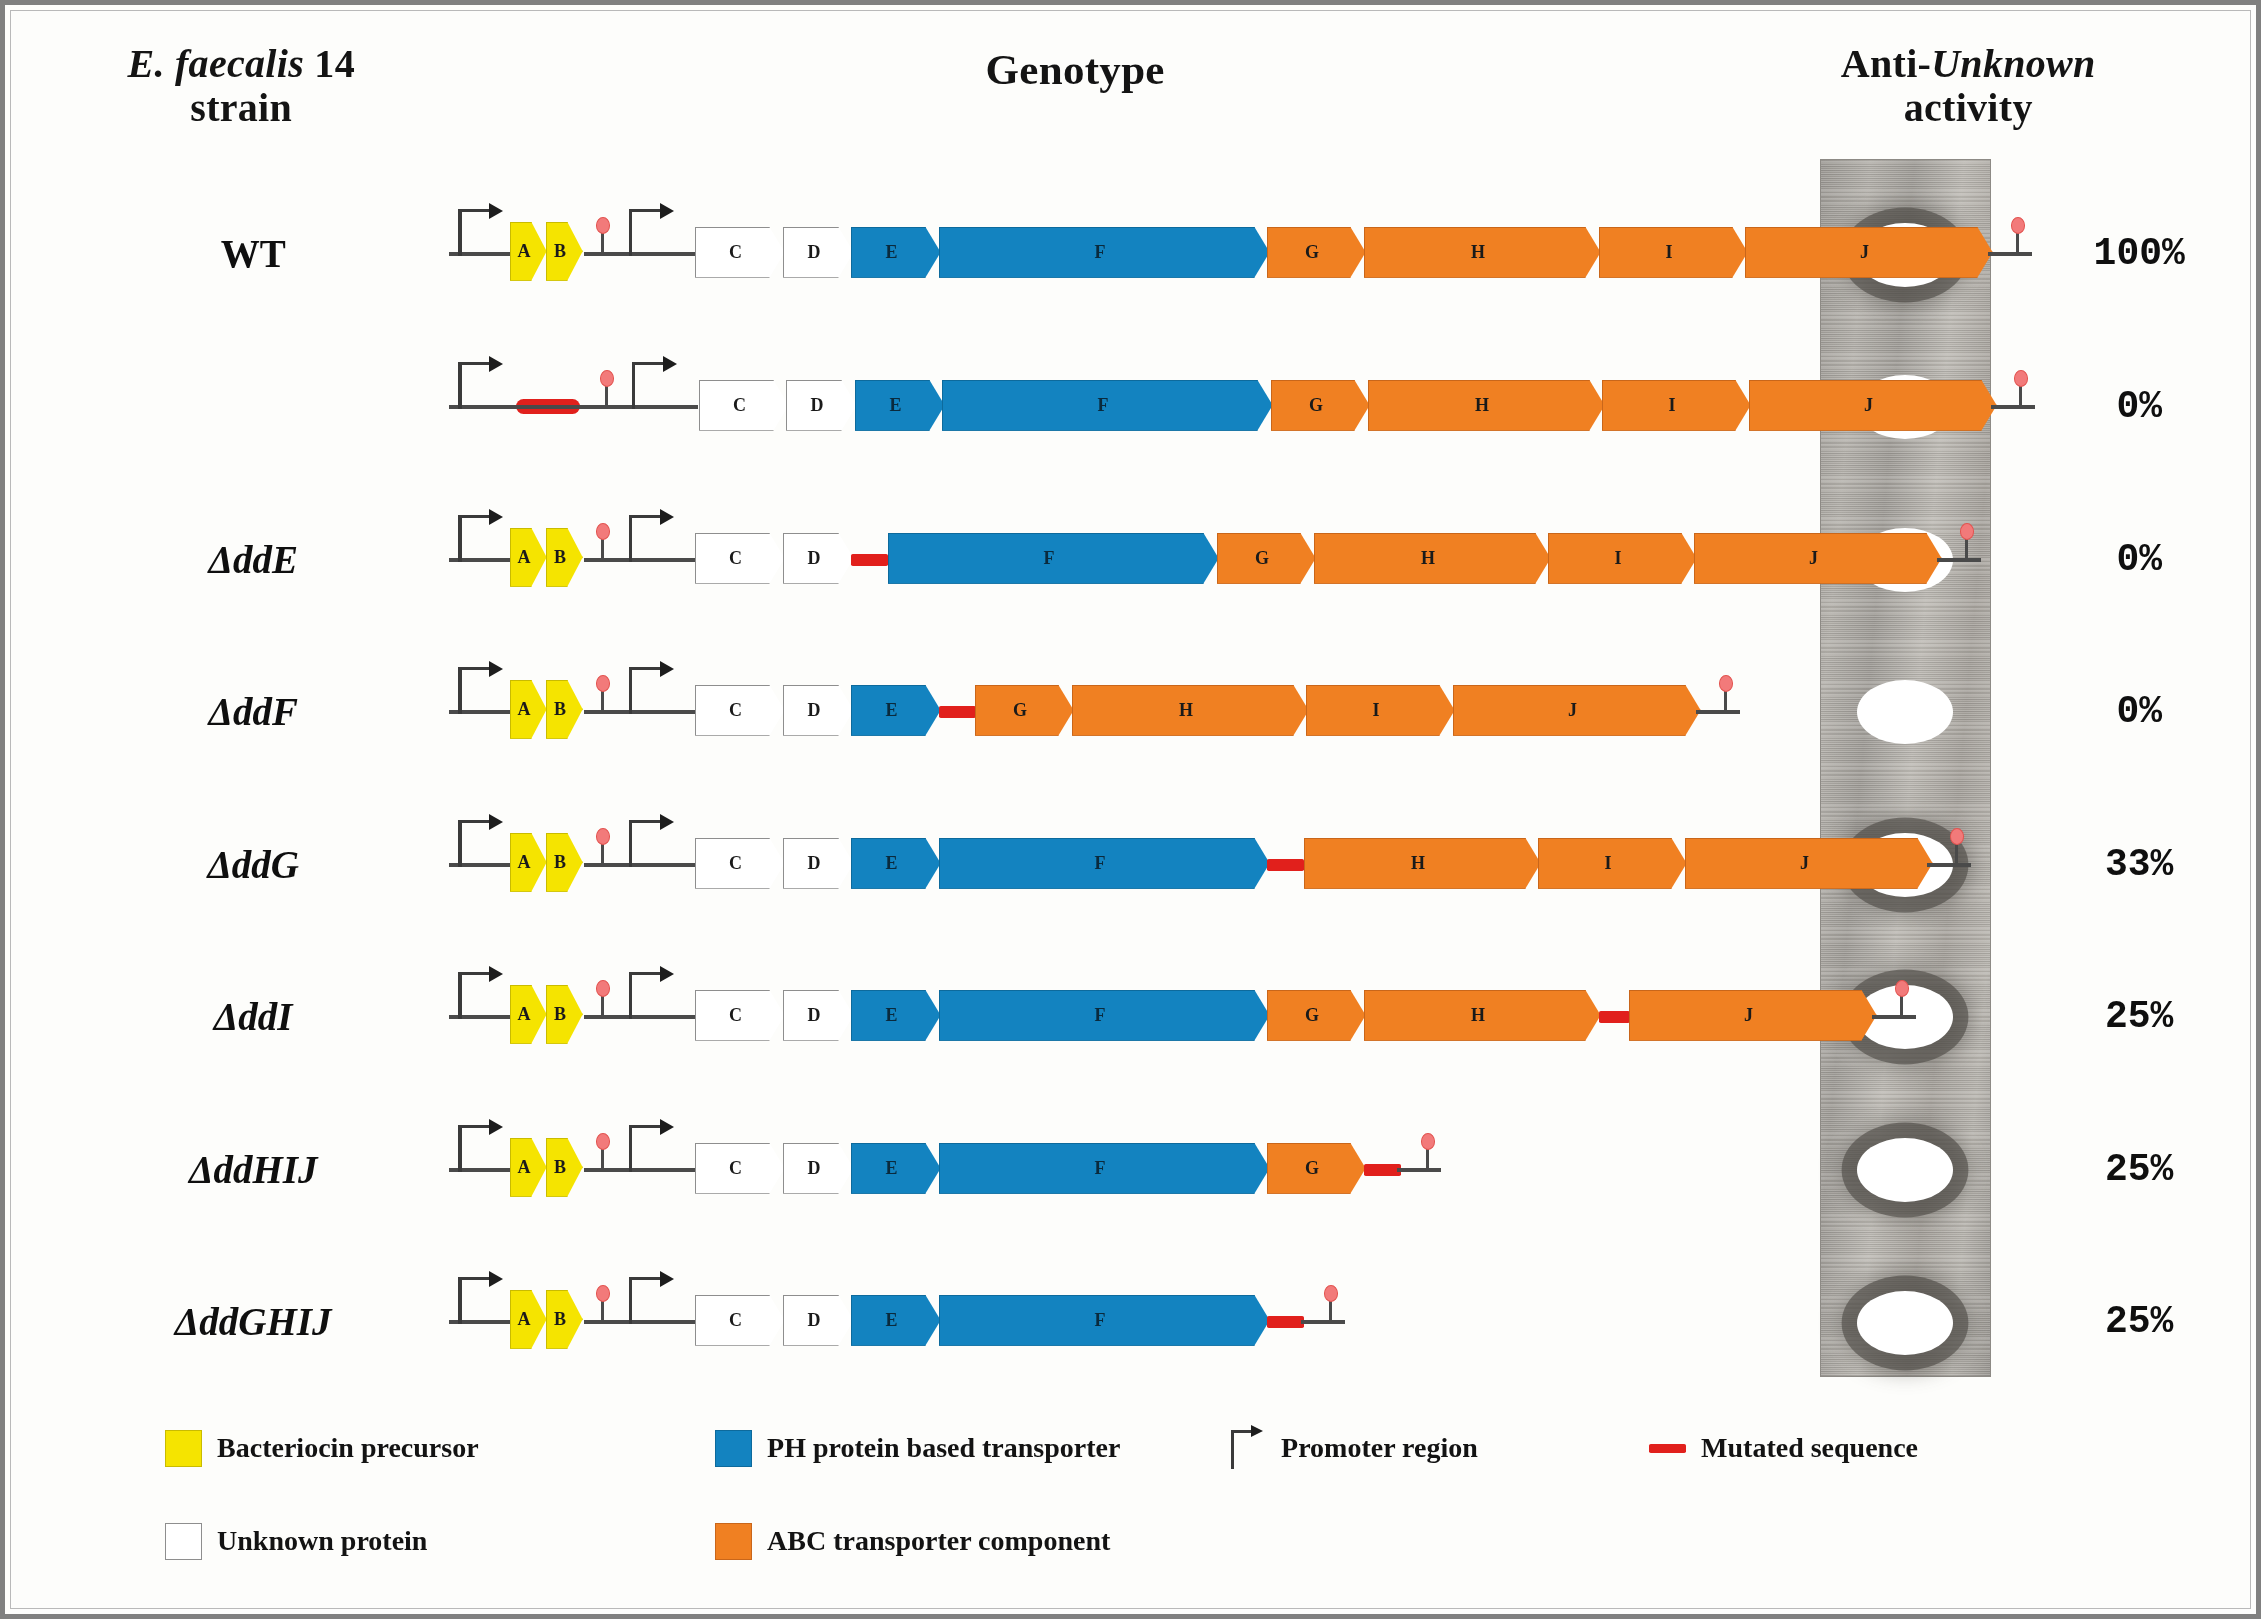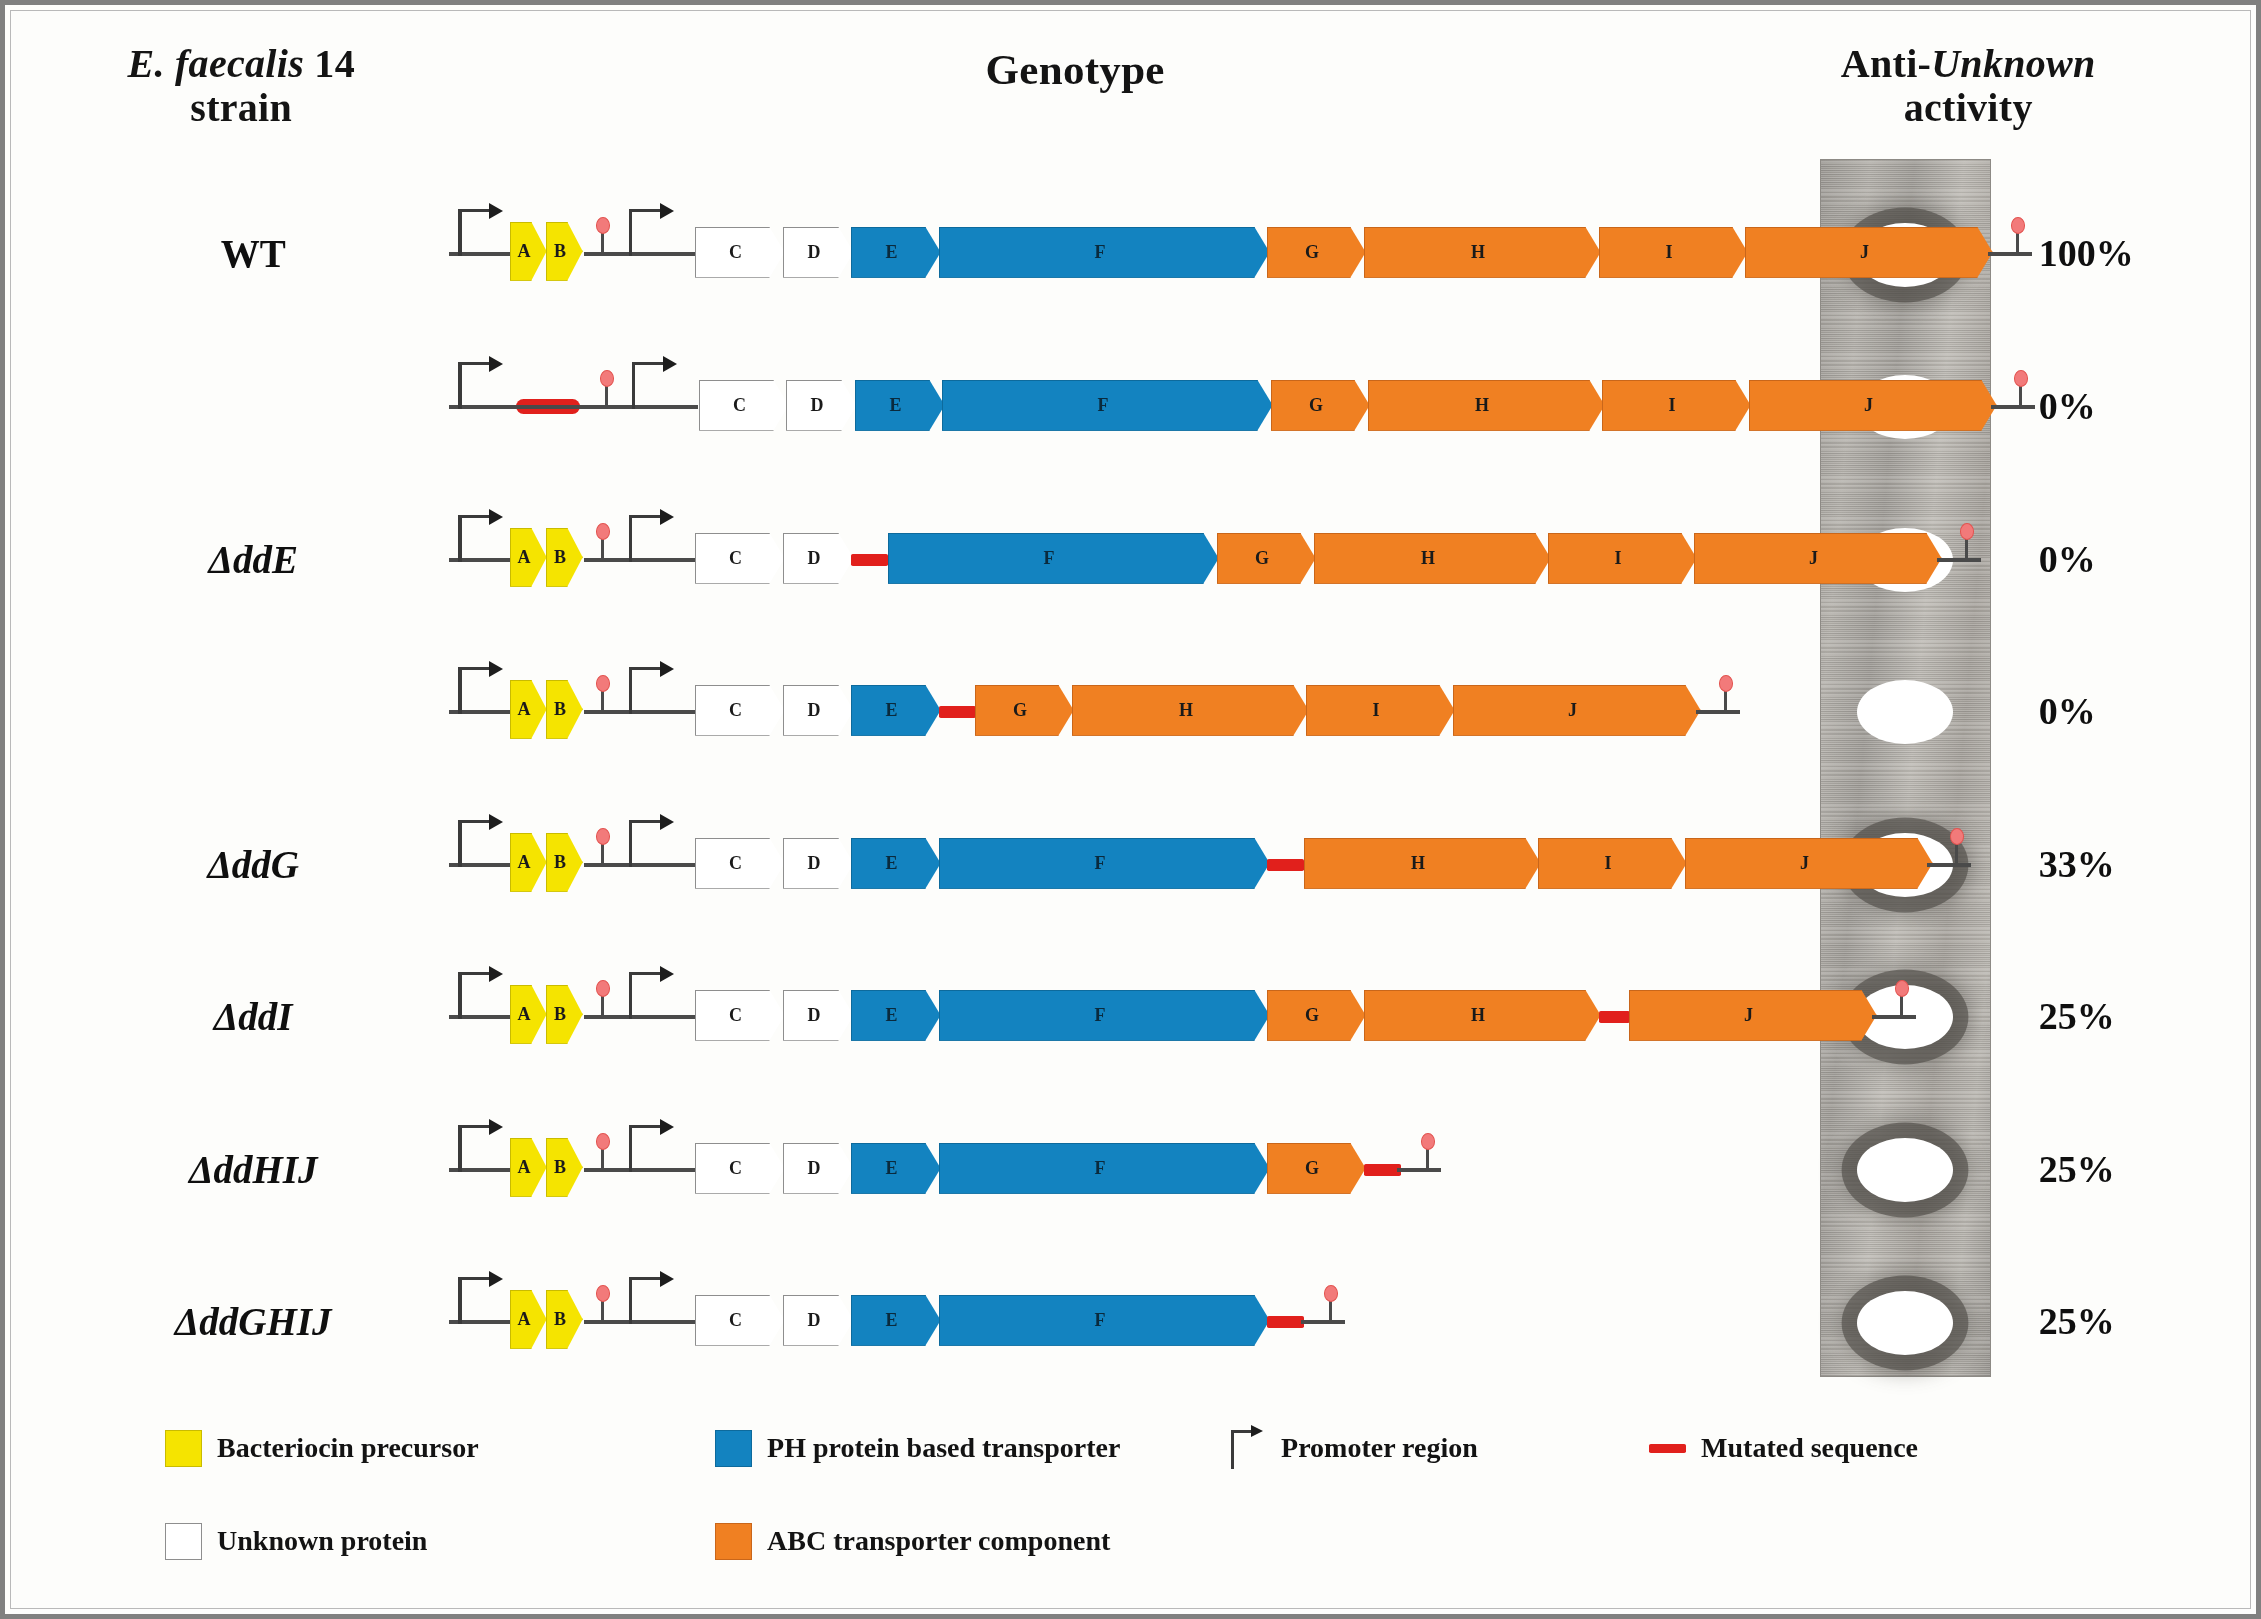--- a/index.html
+++ b/index.html
@@ -122,21 +122,22 @@
     background: #ffffff;
     width: 96px; height: 64px;
   }
   .well.halo { box-shadow: 0 0 0 15.4px rgba(78,74,70,.62), 0 0 20px 18px rgba(78,74,70,.40); }
 
   .pct {
     position: absolute;
     left: 2028px; width: 201px;
     transform: translateY(-50%);
     font-size: 38px; font-weight: bold; color: #0f0f0f;
-    text-align: left;
+    text-align: center;
+    font-family: Liberation Mono, monospace;
   }
 
   
   #legend { position: absolute; left: 0; top: 1413px; width: 2261px; height: 177px; }
   .leg-item { position: absolute; display: flex; align-items: center; }
   .leg-text { font-size: 28px; font-weight: bold; color: #131313; white-space: nowrap; }
   .swatch { width: 37px; height: 37px; margin-right: 15.4px; flex: none; }
   .swatch.yellow { background: #f5e400; border: 1.8px solid #c9bb00; }
   .swatch.blue   { background: #1383c0; border: 1.8px solid #0d6a9c; }
   .swatch.white  { background: #ffffff; border: 1.8px solid #8e8e8e; }
@@ -346,20 +347,21 @@
               <span>J</span>
             </div>
             <div class="backbone" style="left: 1488px; width: 44px;"></div>
             <div class="terminator" style="left: 1508px;">
               <div class="stem"></div>
               <div class="ball"></div>
             </div>
           </div>
         </div>
         <div class="row" style="top: 629px;">
+          <div class="strain-label">ΔddF</div>
           <div class="operon" style="left: 438px; width: 1303px;">
             <div class="backbone" style="left: 0px; width: 61px;"></div>
             <div class="promoter" style="left: 9.5px;">
               <div class="vert"></div>
               <div class="horiz"></div>
               <div class="head"></div>
             </div>
             <div class="gene yellow" style="left: 61px; width: 37px;">
               <span>A</span>
             </div>

